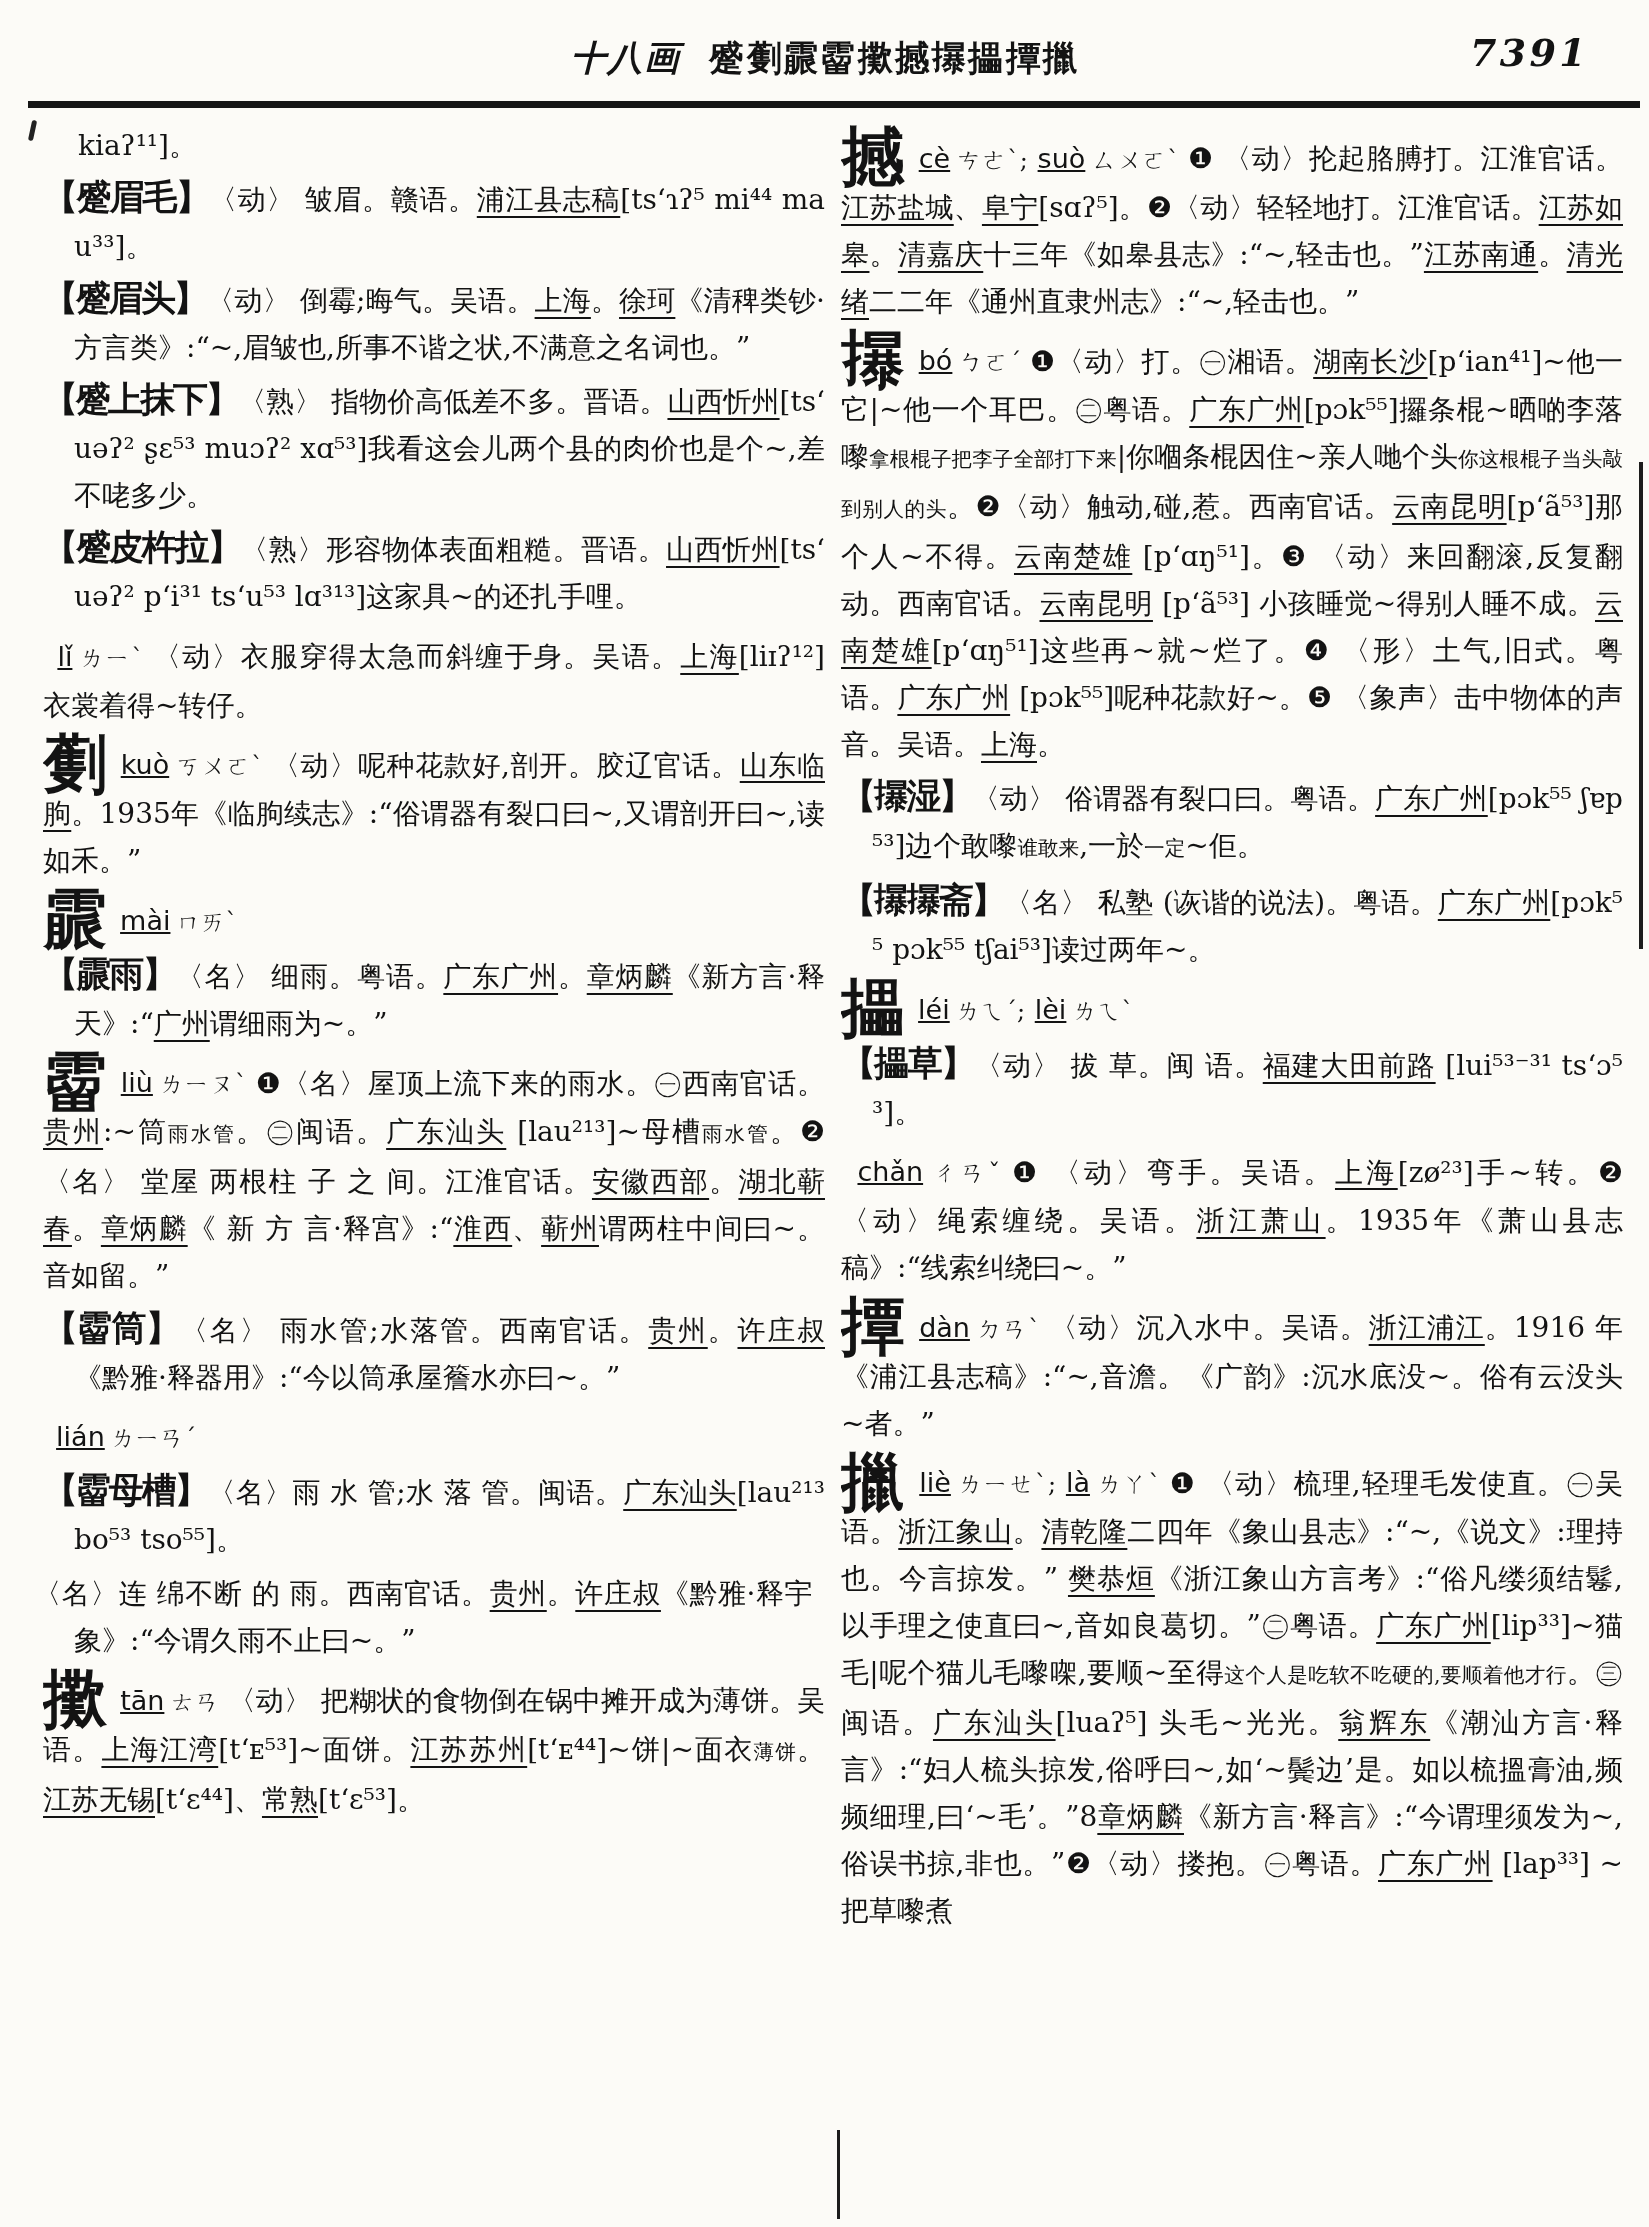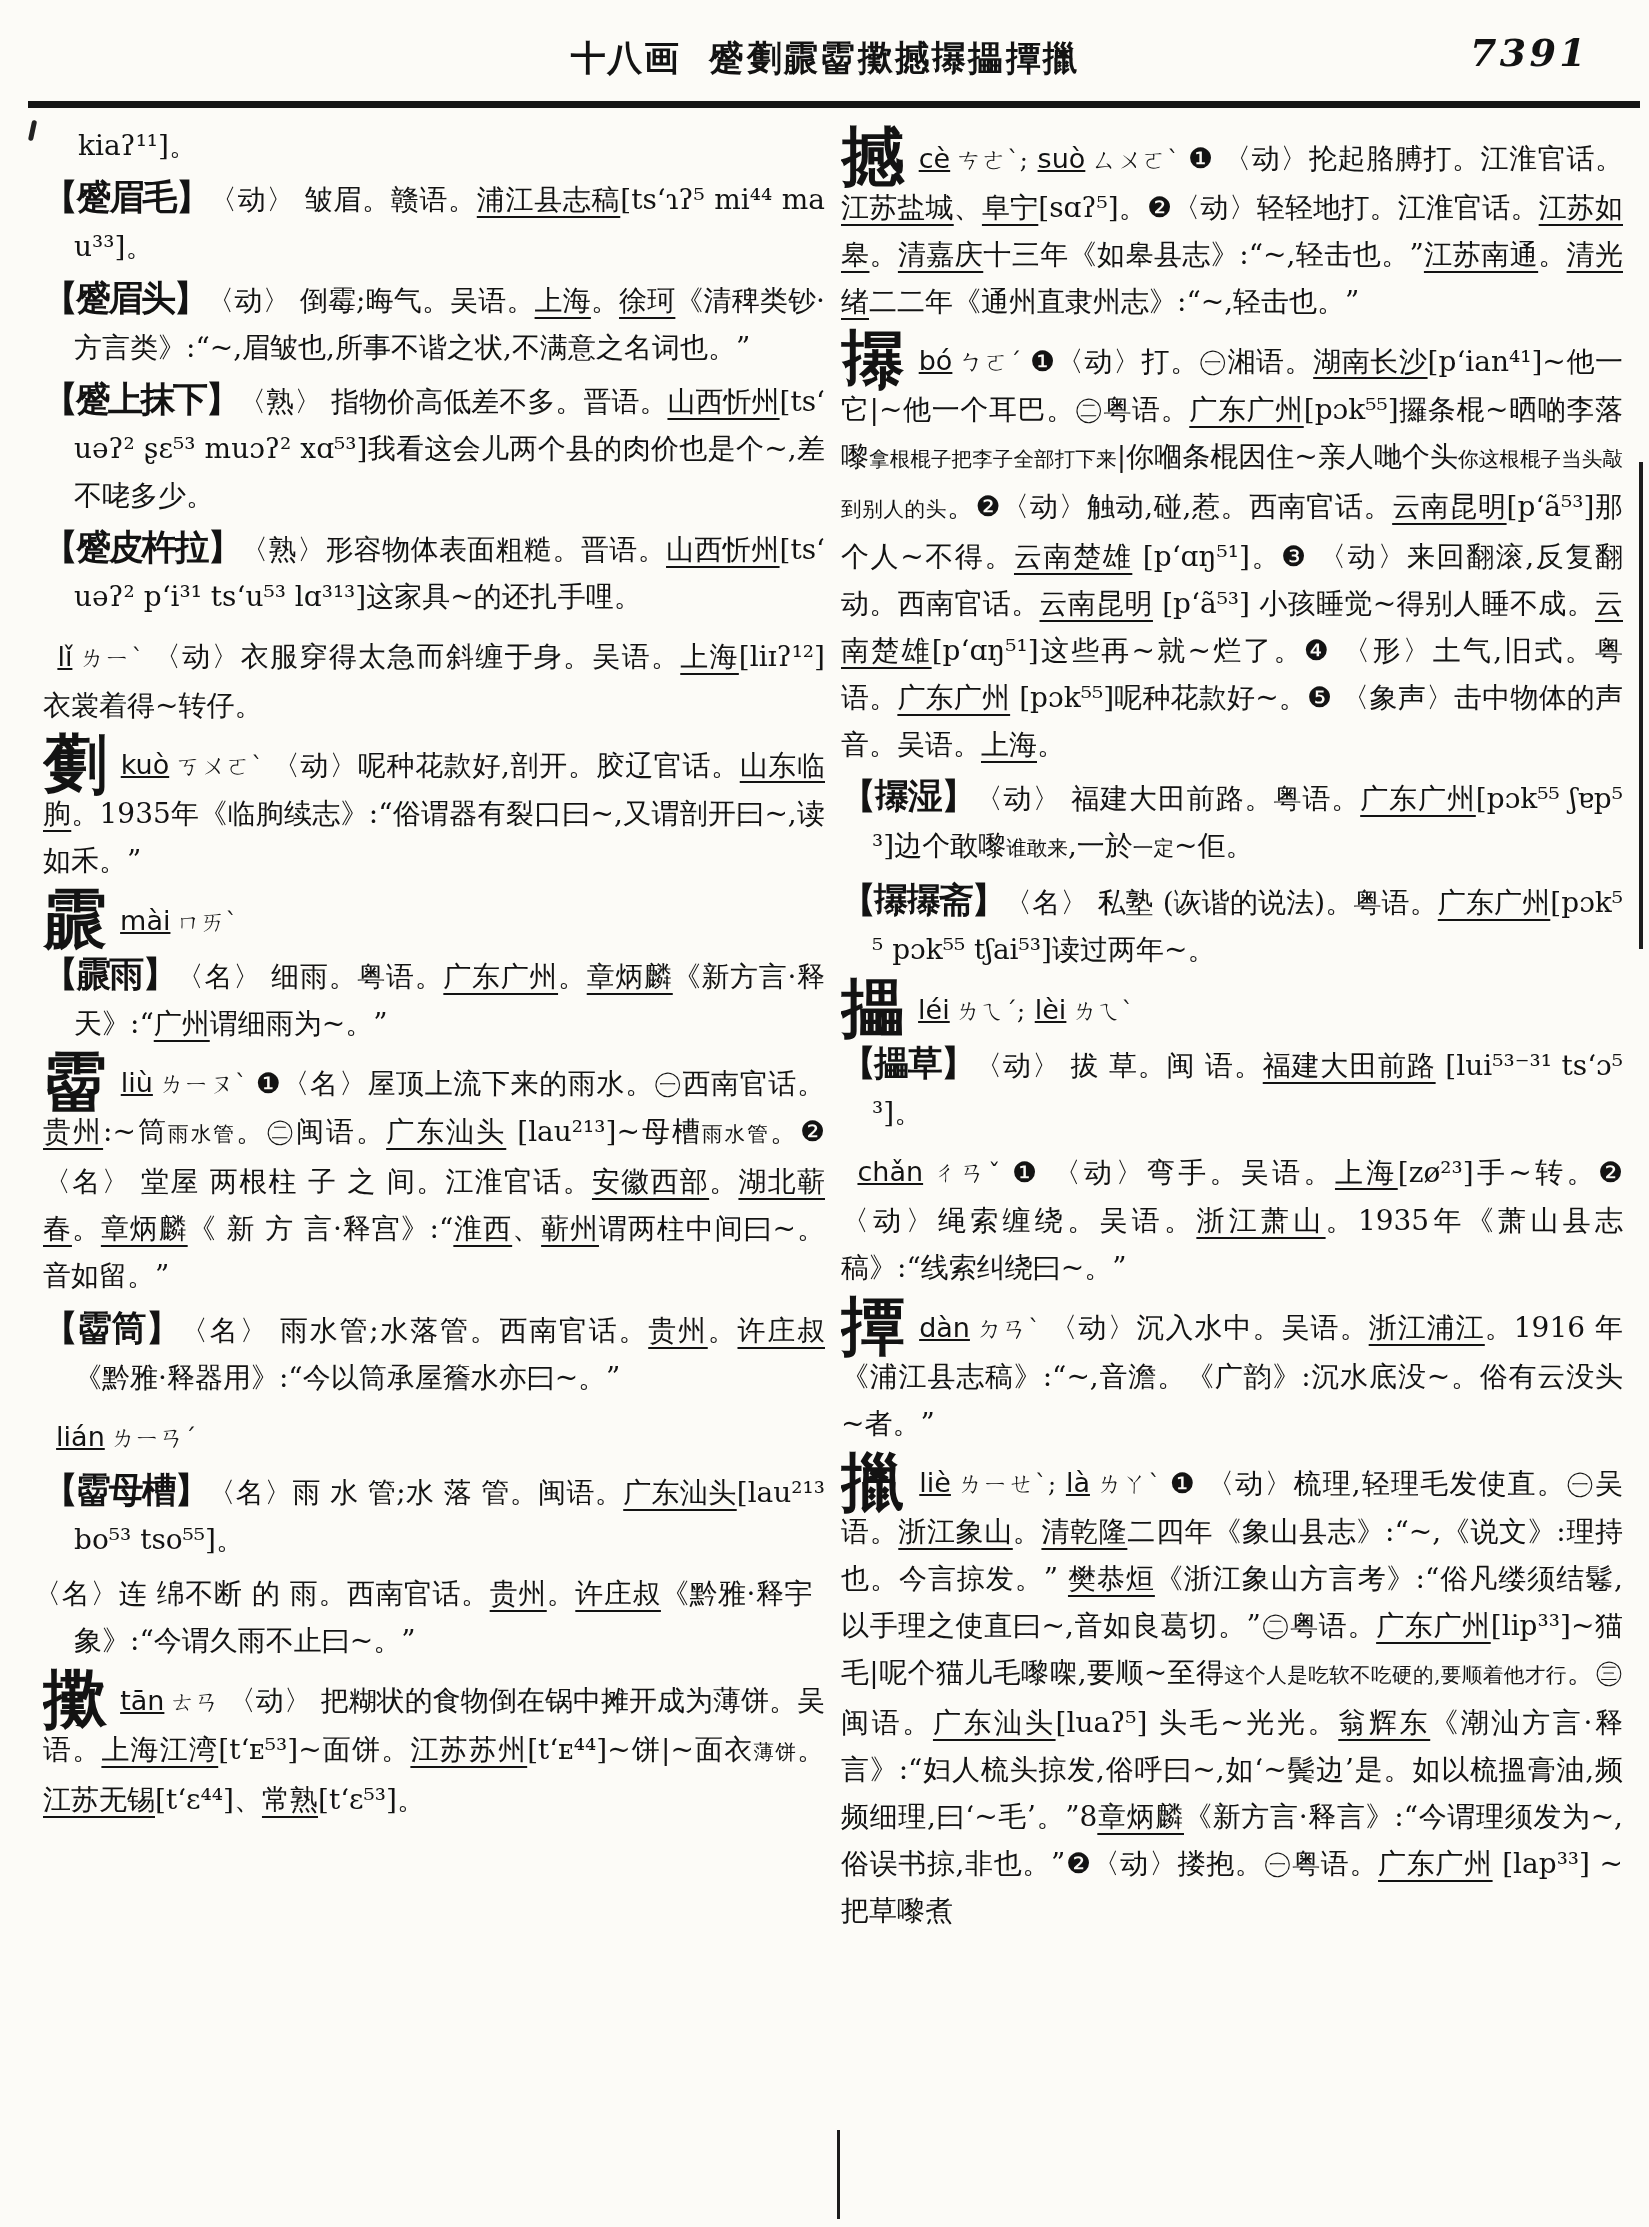--- a/index.html
+++ b/index.html
@@ -7,21 +7,21 @@
     position:relative; width:1650px; height:2227px;
     background:#fcfbf7; color:#131313; overflow:hidden;
     font-family:"DejaVu Serif","Liberation Serif",serif;
   }
   
   .header { position:absolute; top:11.5px; left:0; width:100%; height:82px; }
   .header-center {
     position:absolute; left:0; right:0; top:23px; text-align:center;
     font-size:35px; font-weight:bold; letter-spacing:1.6px; white-space:nowrap;
   }
-  .header-section { margin-right:28px; }
+  .header-section { margin-right:28px;font-style:italic; }
   .page-number {
     position:absolute; right:61px; top:18px;
     font-size:38px; font-weight:bold; font-style:italic; letter-spacing:3.3px;
   }
   .rule { position:absolute; top:101px; left:28px; right:10px; height:6.6px; background:#161616; }
   
   .cols {
     position:absolute; top:122px; left:43px; right:11.5px; bottom:0;
     display:flex; gap:16px; overflow:hidden;
   }
@@ -74,21 +74,21 @@
         <p class="entry head"><span class="seg-hw">霤</span><span class="seg-py">liù</span><span class="seg-zy">ㄌㄧㄡˋ</span><span class="seg-t">❶〈名〉屋顶上流下来的雨水。㊀西南官话。</span><span class="seg-u">贵州</span><span class="seg-t">:~筒</span><span class="seg-sm">雨水管</span><span class="seg-t">。㊁闽语。</span><span class="seg-u">广东汕头</span><span class="seg-t"> [lau²¹³]~母槽</span><span class="seg-sm">雨水管</span><span class="seg-t">。❷ 〈名〉 堂屋 两根柱 子 之 间。江淮官话。</span><span class="seg-u">安徽西部</span><span class="seg-t">。</span><span class="seg-u">湖北蕲春</span><span class="seg-t">。</span><span class="seg-u">章炳麟</span><span class="seg-t">《 新 方 言·释宫》:“</span><span class="seg-u">淮西</span><span class="seg-t">、</span><span class="seg-u">蕲州</span><span class="seg-t">谓两柱中间曰~。音如留。”</span></p>
         <p class="entry comp"><span class="seg-b">【霤筒】</span><span class="seg-t">〈名〉 雨水管;水落管。西南官话。</span><span class="seg-u">贵州</span><span class="seg-t">。</span><span class="seg-u">许庄叔</span><span class="seg-t">《黔雅·释器用》:“今以筒承屋簷水亦曰~。”</span></p>
         <p class="entry head"><span class="seg-hw">𩃟</span><span class="seg-py">lián</span><span class="seg-zy">ㄌㄧㄢˊ</span></p>
         <p class="entry comp"><span class="seg-b">【霤母槽】</span><span class="seg-t">〈名〉雨 水 管;水 落 管。闽语。</span><span class="seg-u">广东汕头</span><span class="seg-t">[lau²¹³ bo⁵³ tso⁵⁵]。</span></p>
         <p class="entry comp"><span class="seg-b">【𩃟天雨】</span><span class="seg-t">〈名〉连 绵不断 的 雨。西南官话。</span><span class="seg-u">贵州</span><span class="seg-t">。</span><span class="seg-u">许庄叔</span><span class="seg-t">《黔雅·释宇象》:“今谓久雨不止曰~。”</span></p>
         <p class="entry head"><span class="seg-hw">擹</span><span class="seg-py">tān</span><span class="seg-zy">ㄊㄢ</span><span class="seg-t">〈动〉 把糊状的食物倒在锅中摊开成为薄饼。吴语。</span><span class="seg-u">上海江湾</span><span class="seg-t">[tʻᴇ⁵³]~面饼。</span><span class="seg-u">江苏苏州</span><span class="seg-t">[tʻᴇ⁴⁴]~饼|~面衣</span><span class="seg-sm">薄饼</span><span class="seg-t">。</span><span class="seg-u">江苏无锡</span><span class="seg-t">[tʻɛ⁴⁴]、</span><span class="seg-u">常熟</span><span class="seg-t">[tʻɛ⁵³]。</span></p>
       </div>
     <div class="col" id="col-right">
         <p class="entry head"><span class="seg-hw">撼</span><span class="seg-py">cè</span><span class="seg-zy">ㄘㄜˋ;</span><span class="seg-py">suò</span><span class="seg-zy">ㄙㄨㄛˋ</span><span class="seg-t">❶ 〈动〉抡起胳膊打。江淮官话。</span><span class="seg-u">江苏盐城</span><span class="seg-t">、</span><span class="seg-u">阜宁</span><span class="seg-t">[sɑʔ⁵]。❷〈动〉轻轻地打。江淮官话。</span><span class="seg-u">江苏如皋</span><span class="seg-t">。</span><span class="seg-u">清嘉庆</span><span class="seg-t">十三年《如皋县志》:“~,轻击也。”</span><span class="seg-u">江苏南通</span><span class="seg-t">。</span><span class="seg-u">清光绪</span><span class="seg-t">二二年《通州直隶州志》:“~,轻击也。”</span></p>
         <p class="entry head"><span class="seg-hw">㩧</span><span class="seg-py">bó</span><span class="seg-zy">ㄅㄛˊ</span><span class="seg-t">❶〈动〉打。㊀湘语。</span><span class="seg-u">湖南长沙</span><span class="seg-t">[pʻian⁴¹]~他一它|~他一个耳巴。㊁粤语。</span><span class="seg-u">广东广州</span><span class="seg-t">[pɔk⁵⁵]攞条棍~晒啲李落嚟</span><span class="seg-sm">拿根棍子把李子全部打下来</span><span class="seg-t">|你嗰条棍因住~亲人哋个头</span><span class="seg-sm">你这根棍子当头敲到别人的头</span><span class="seg-t">。❷〈动〉触动,碰,惹。西南官话。</span><span class="seg-u">云南昆明</span><span class="seg-t">[pʻã⁵³]那个人~不得。</span><span class="seg-u">云南楚雄</span><span class="seg-t"> [pʻɑŋ⁵¹]。❸ 〈动〉来回翻滚,反复翻动。西南官话。</span><span class="seg-u">云南昆明</span><span class="seg-t"> [pʻã⁵³] 小孩睡觉~得别人睡不成。</span><span class="seg-u">云南楚雄</span><span class="seg-t">[pʻɑŋ⁵¹]这些再~就~烂了。❹ 〈形〉土气,旧式。粤语。</span><span class="seg-u">广东广州</span><span class="seg-t"> [pɔk⁵⁵]呢种花款好~。❺ 〈象声〉击中物体的声音。吴语。</span><span class="seg-u">上海</span><span class="seg-t">。</span></p>
-        <p class="entry comp"><span class="seg-b">【㩧湿】</span><span class="seg-t">〈动〉 福建大田前路。粤语。</span><span class="seg-u">广东广州</span><span class="seg-t">[pɔk⁵⁵ ʃɐp⁵³]边个敢嚟</span><span class="seg-sm">谁敢来</span><span class="seg-t">,一於</span><span class="seg-sm">一定</span><span class="seg-t">~佢。</span></p>
+        <p class="entry comp"><span class="seg-b">【㩧湿】</span><span class="seg-t">〈动〉 俗谓器有裂口曰。粤语。</span><span class="seg-u">广东广州</span><span class="seg-t">[pɔk⁵⁵ ʃɐp⁵³]边个敢嚟</span><span class="seg-sm">谁敢来</span><span class="seg-t">,一於</span><span class="seg-sm">一定</span><span class="seg-t">~佢。</span></p>
         <p class="entry comp"><span class="seg-b">【㩧㩧斋】</span><span class="seg-t">〈名〉 私塾 (诙谐的说法)。粤语。</span><span class="seg-u">广东广州</span><span class="seg-t">[pɔk⁵⁵ pɔk⁵⁵ tʃai⁵³]读过两年~。</span></p>
         <p class="entry head"><span class="seg-hw">攂</span><span class="seg-py">léi</span><span class="seg-zy">ㄌㄟˊ;</span><span class="seg-py">lèi</span><span class="seg-zy">ㄌㄟˋ</span></p>
         <p class="entry comp"><span class="seg-b">【攂草】</span><span class="seg-t">〈动〉 拔 草。闽 语。</span><span class="seg-u">福建大田前路</span><span class="seg-t"> [lui⁵³⁻³¹ tsʻɔ⁵³]。</span></p>
         <p class="entry head"><span class="seg-hw">𢺱</span><span class="seg-py">chǎn</span><span class="seg-zy">ㄔㄢˇ</span><span class="seg-t">❶ 〈动〉弯手。吴语。</span><span class="seg-u">上海</span><span class="seg-t">[zø²³]手~转。❷ 〈动〉绳索缠绕。吴语。</span><span class="seg-u">浙江萧山</span><span class="seg-t">。1935年《萧山县志稿》:“线索纠绕曰~。”</span></p>
         <p class="entry head"><span class="seg-hw">撢</span><span class="seg-py">dàn</span><span class="seg-zy">ㄉㄢˋ</span><span class="seg-t">〈动〉沉入水中。吴语。</span><span class="seg-u">浙江浦江</span><span class="seg-t">。1916 年《浦江县志稿》:“~,音澹。《广韵》:沉水底没~。俗有云没头~者。”</span></p>
         <p class="entry head"><span class="seg-hw">擸</span><span class="seg-py">liè</span><span class="seg-zy">ㄌㄧㄝˋ;</span><span class="seg-py">là</span><span class="seg-zy">ㄌㄚˋ</span><span class="seg-t">❶ 〈动〉梳理,轻理毛发使直。㊀吴语。</span><span class="seg-u">浙江象山</span><span class="seg-t">。</span><span class="seg-u">清乾隆</span><span class="seg-t">二四年《象山县志》:“~,《说文》:理持也。今言掠发。” </span><span class="seg-u">樊恭烜</span><span class="seg-t">《浙江象山方言考》:“俗凡缕须结鬈,以手理之使直曰~,音如良葛切。”㊁粤语。</span><span class="seg-u">广东广州</span><span class="seg-t">[lip³³]~猫毛|呢个猫儿毛嚟㗎,要顺~至得</span><span class="seg-sm">这个人是吃软不吃硬的,要顺着他才行</span><span class="seg-t">。㊂闽语。</span><span class="seg-u">广东汕头</span><span class="seg-t">[luaʔ⁵] 头毛~光光。</span><span class="seg-u">翁辉东</span><span class="seg-t">《潮汕方言·释言》:“妇人梳头掠发,俗呼曰~,如‘~鬓边’是。如以梳搵膏油,频频细理,曰‘~毛’。”8</span><span class="seg-u">章炳麟</span><span class="seg-t">《新方言·释言》:“今谓理须发为~,俗误书掠,非也。”❷〈动〉搂抱。㊀粤语。</span><span class="seg-u">广东广州</span><span class="seg-t"> [lap³³] ~把草嚟煮</span></p>
       </div>
   </div>
 
   <div class="scan-line-right"></div>

